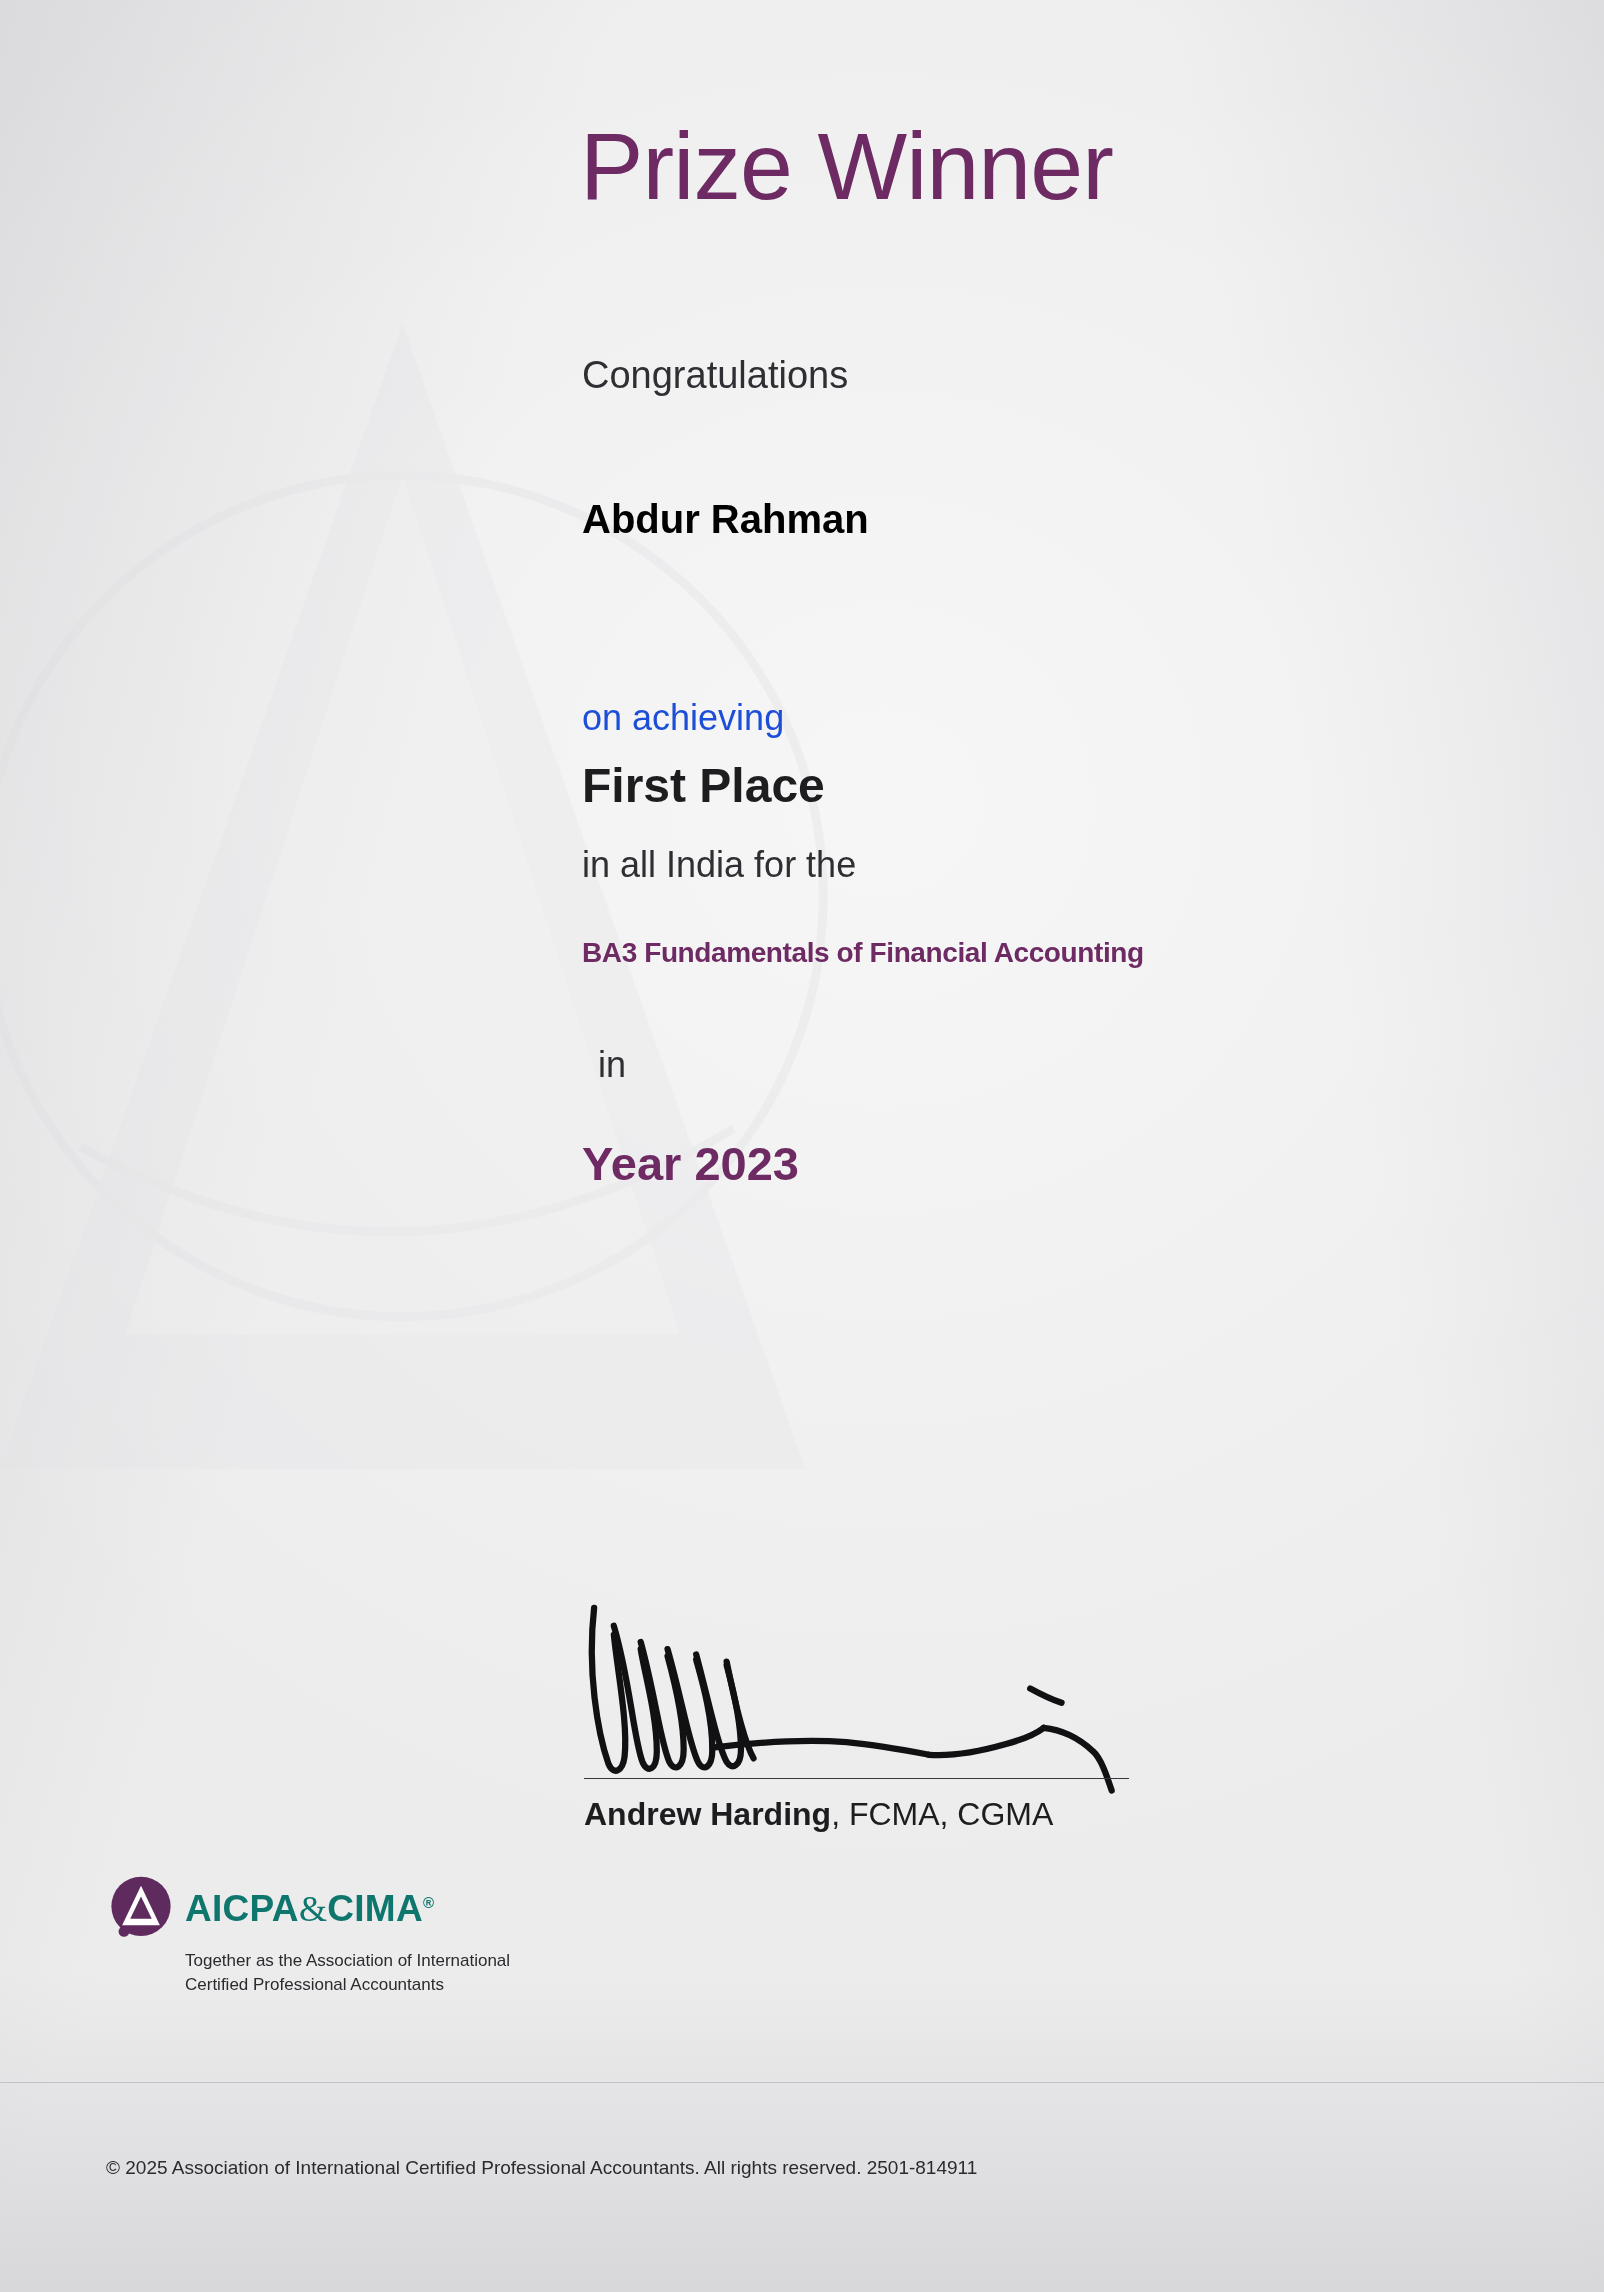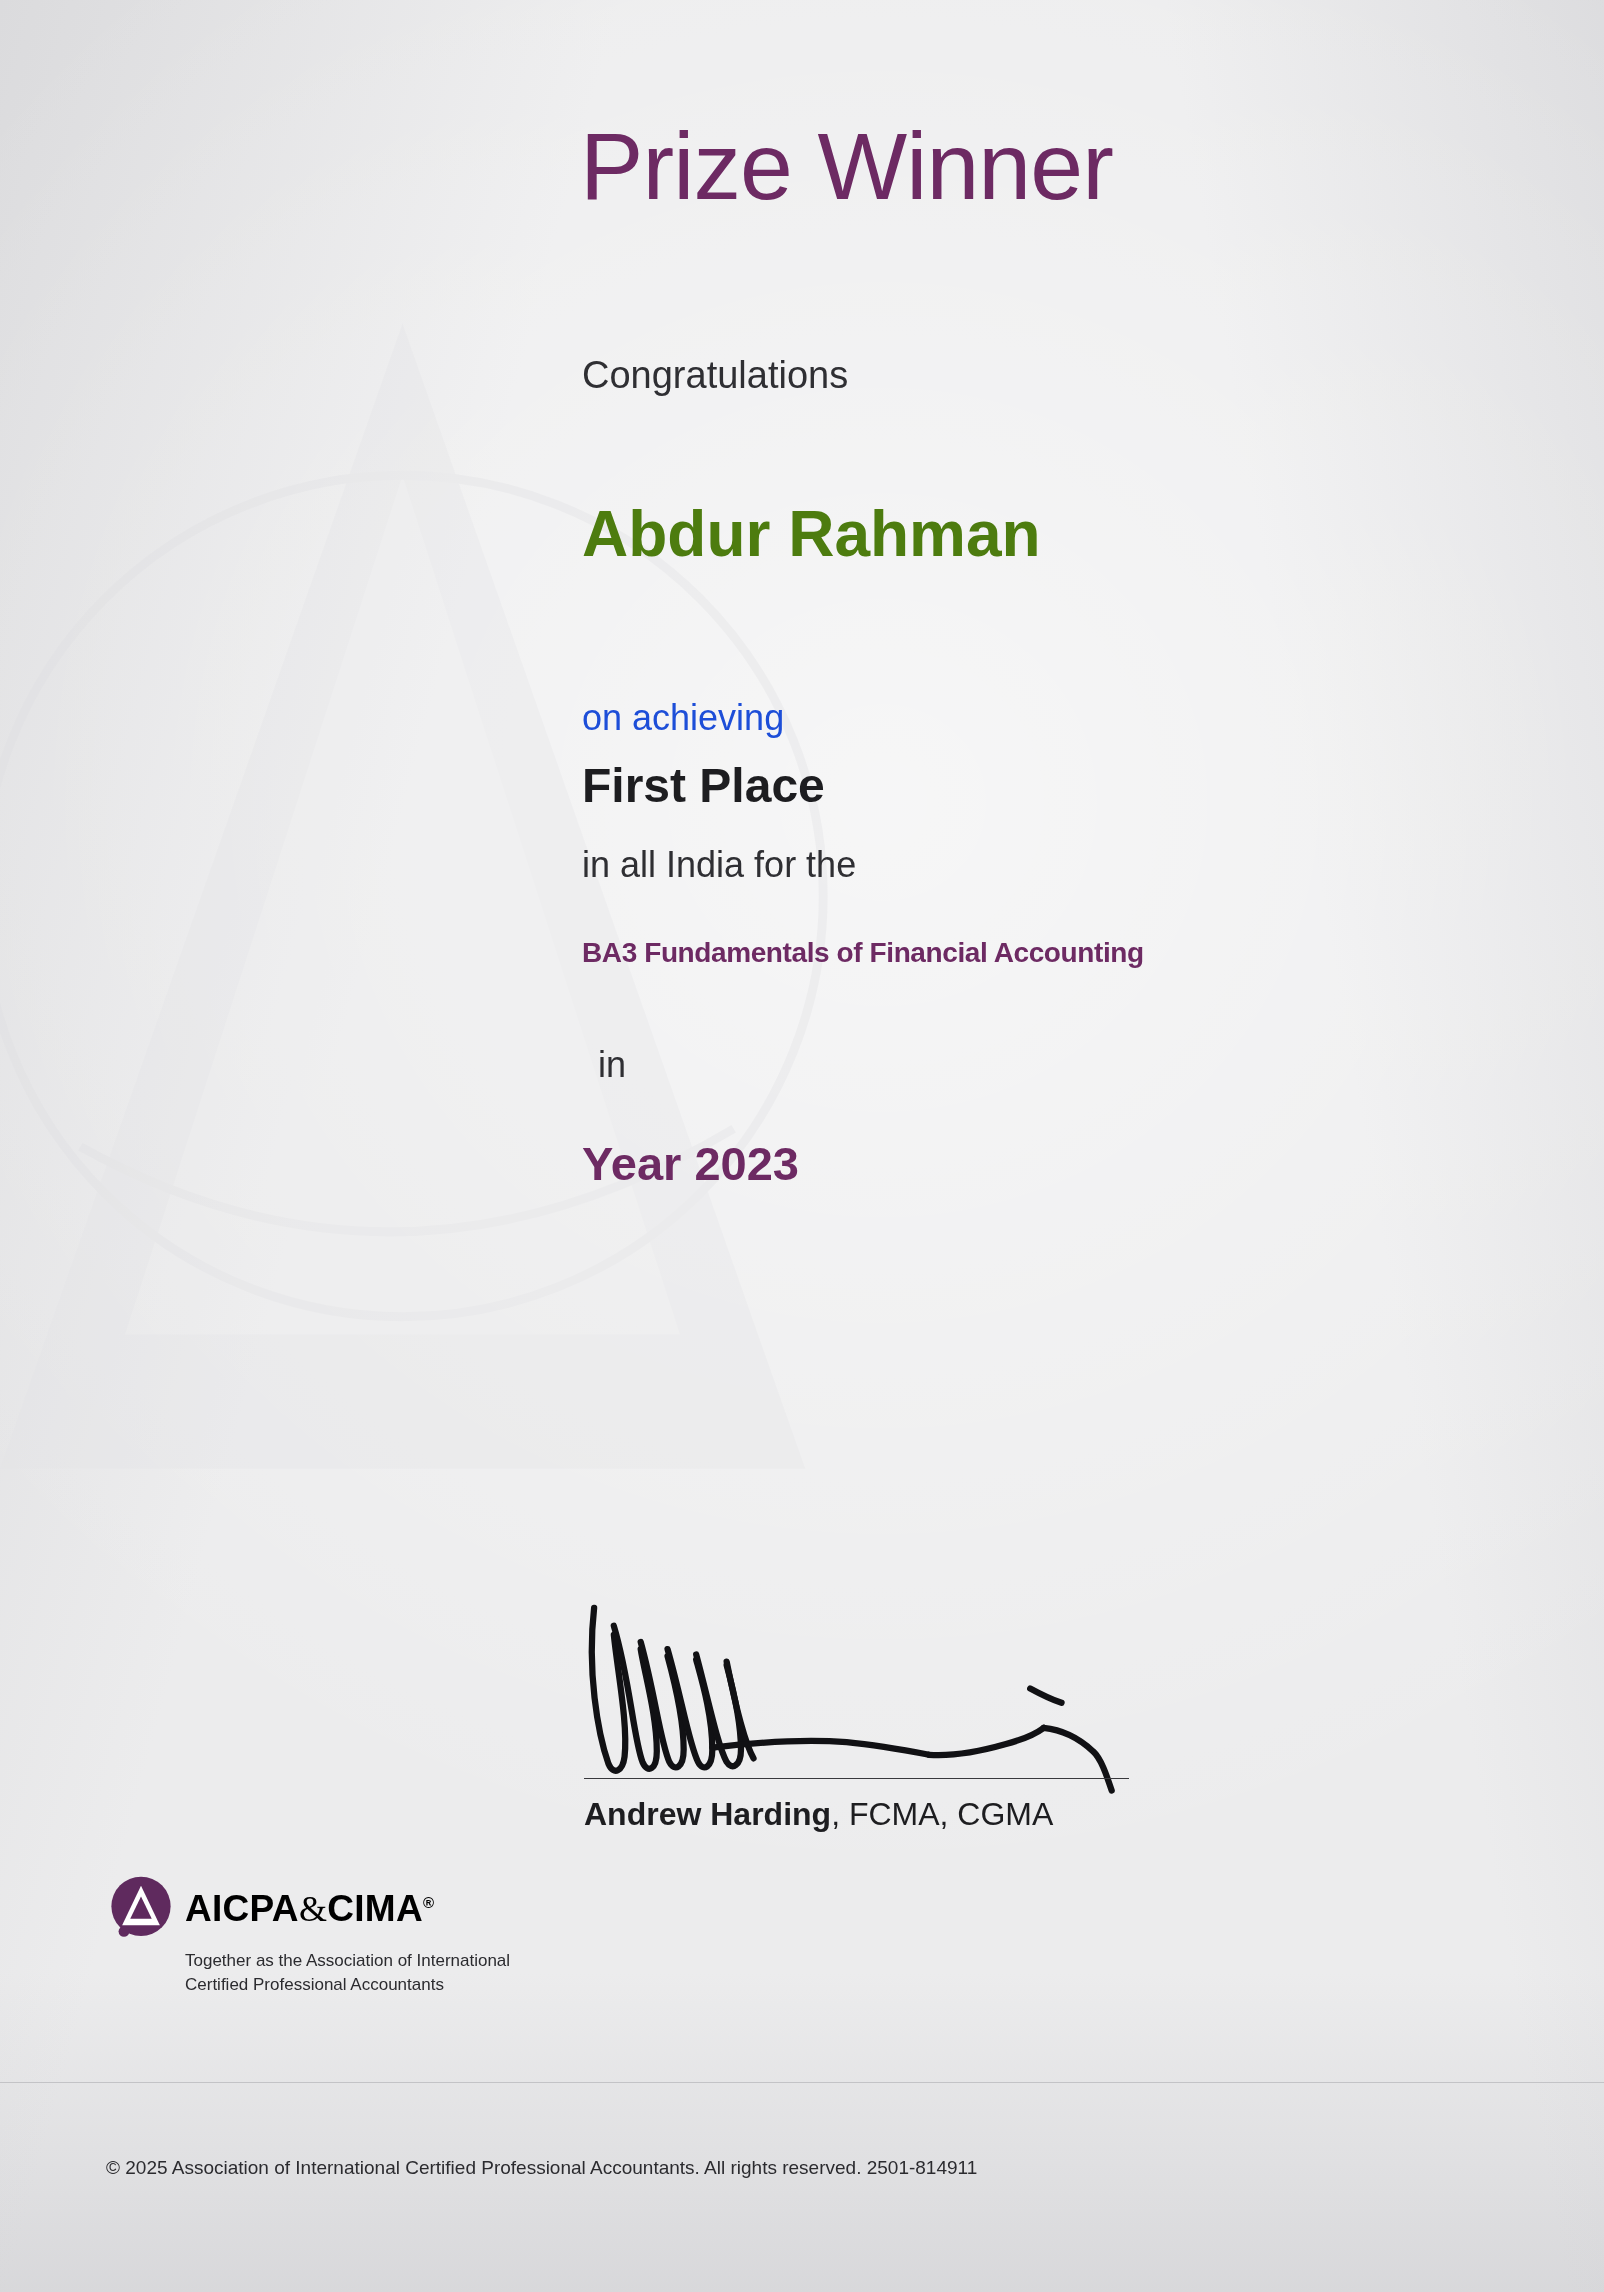--- a/index.html
+++ b/index.html
@@ -59,23 +59,23 @@
     position: absolute;
     left: 582px;
     top: 354px;
     font-size: 38px;
     color: #2f2f33;
   }
   .recipient {
     position: absolute;
     left: 582px;
     top: 497px;
-    font-size: 64px;
-    font-weight: bold;
-    color: #4d7c0f;
+    font-size: 40px;
+    font-weight: bold;
+    color: #000000;
   }
   .on-achieving {
     position: absolute;
     left: 582px;
     top: 697px;
     font-size: 36px;
     color: #1d4ed8;
   }
   .place {
     position: absolute;
@@ -165,21 +165,21 @@
     width: 421px;
   }
   .logo-row {
     display: flex;
     align-items: center;
     gap: 9px;
   }
   .logo-text {
     font-size: 37px;
     font-weight: bold;
-    color: #000000;
+    color: #0f766e;
     letter-spacing: 0.3px;
     white-space: nowrap;
   }
   .logo-text .amp {
     font-weight: normal;
     font-family: "Liberation Serif", serif;
     font-size: 36px;
   }
   .logo-text sup { font-size: 15px; vertical-align: super; }
   .logo-sub {

